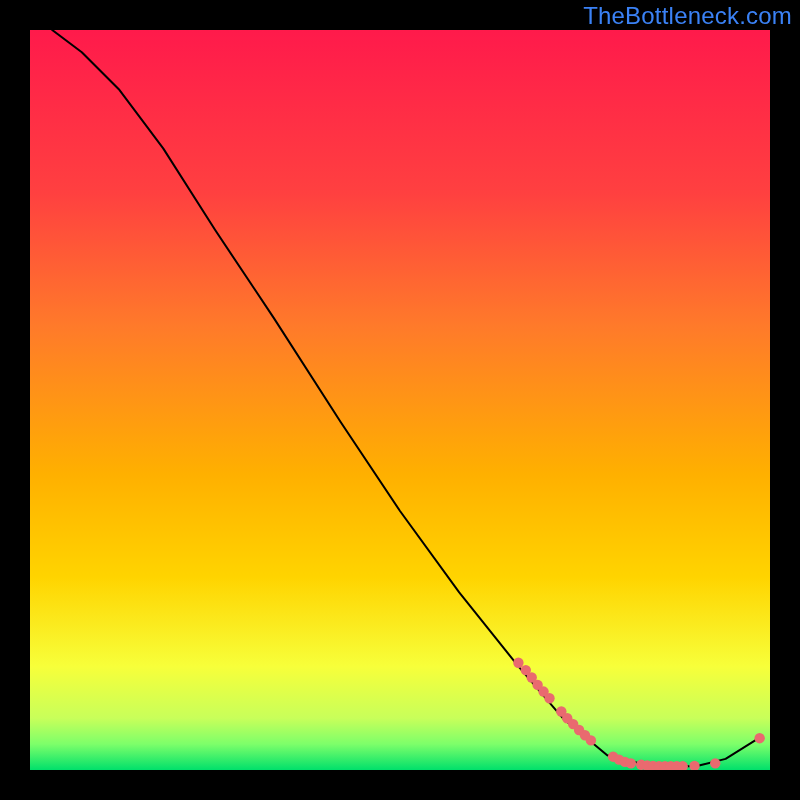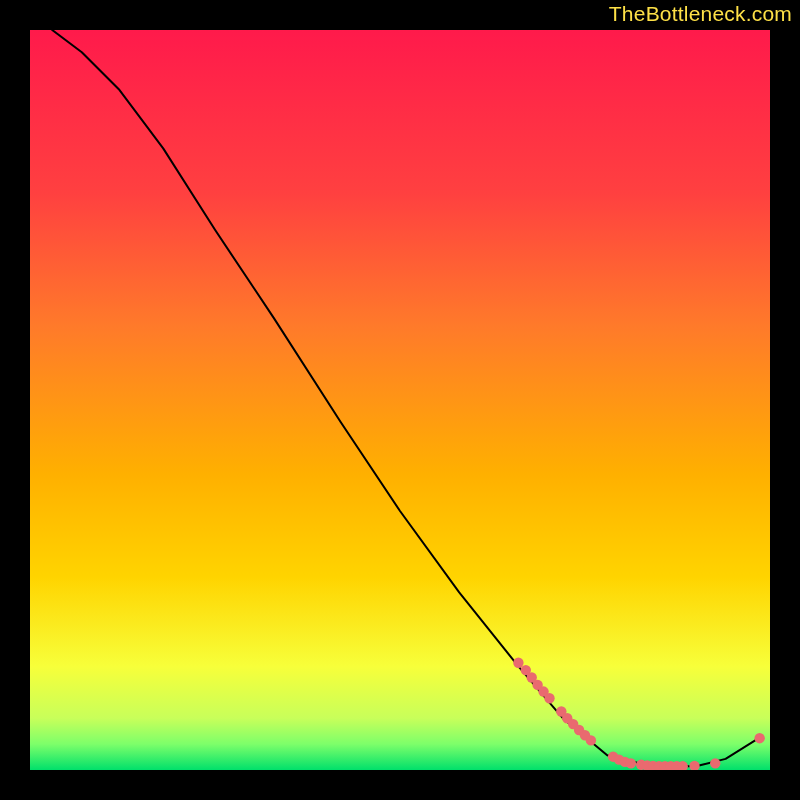--- a/index.html
+++ b/index.html
@@ -14,22 +14,22 @@
   .frame {
     position: relative;
     width: 800px;
     height: 800px;
     background: #000;
   }
   .watermark {
     position: absolute;
     top: 2px;
     right: 8px;
-    color: #fde047;
-    font-size: 21px;
+    color: #3b82f6;
+    font-size: 24px;
     font-weight: 500;
     letter-spacing: 0.2px;
   }
   .plot {
     position: absolute;
     left: 30px;
     top: 30px;
     width: 740px;
     height: 740px;
   }

